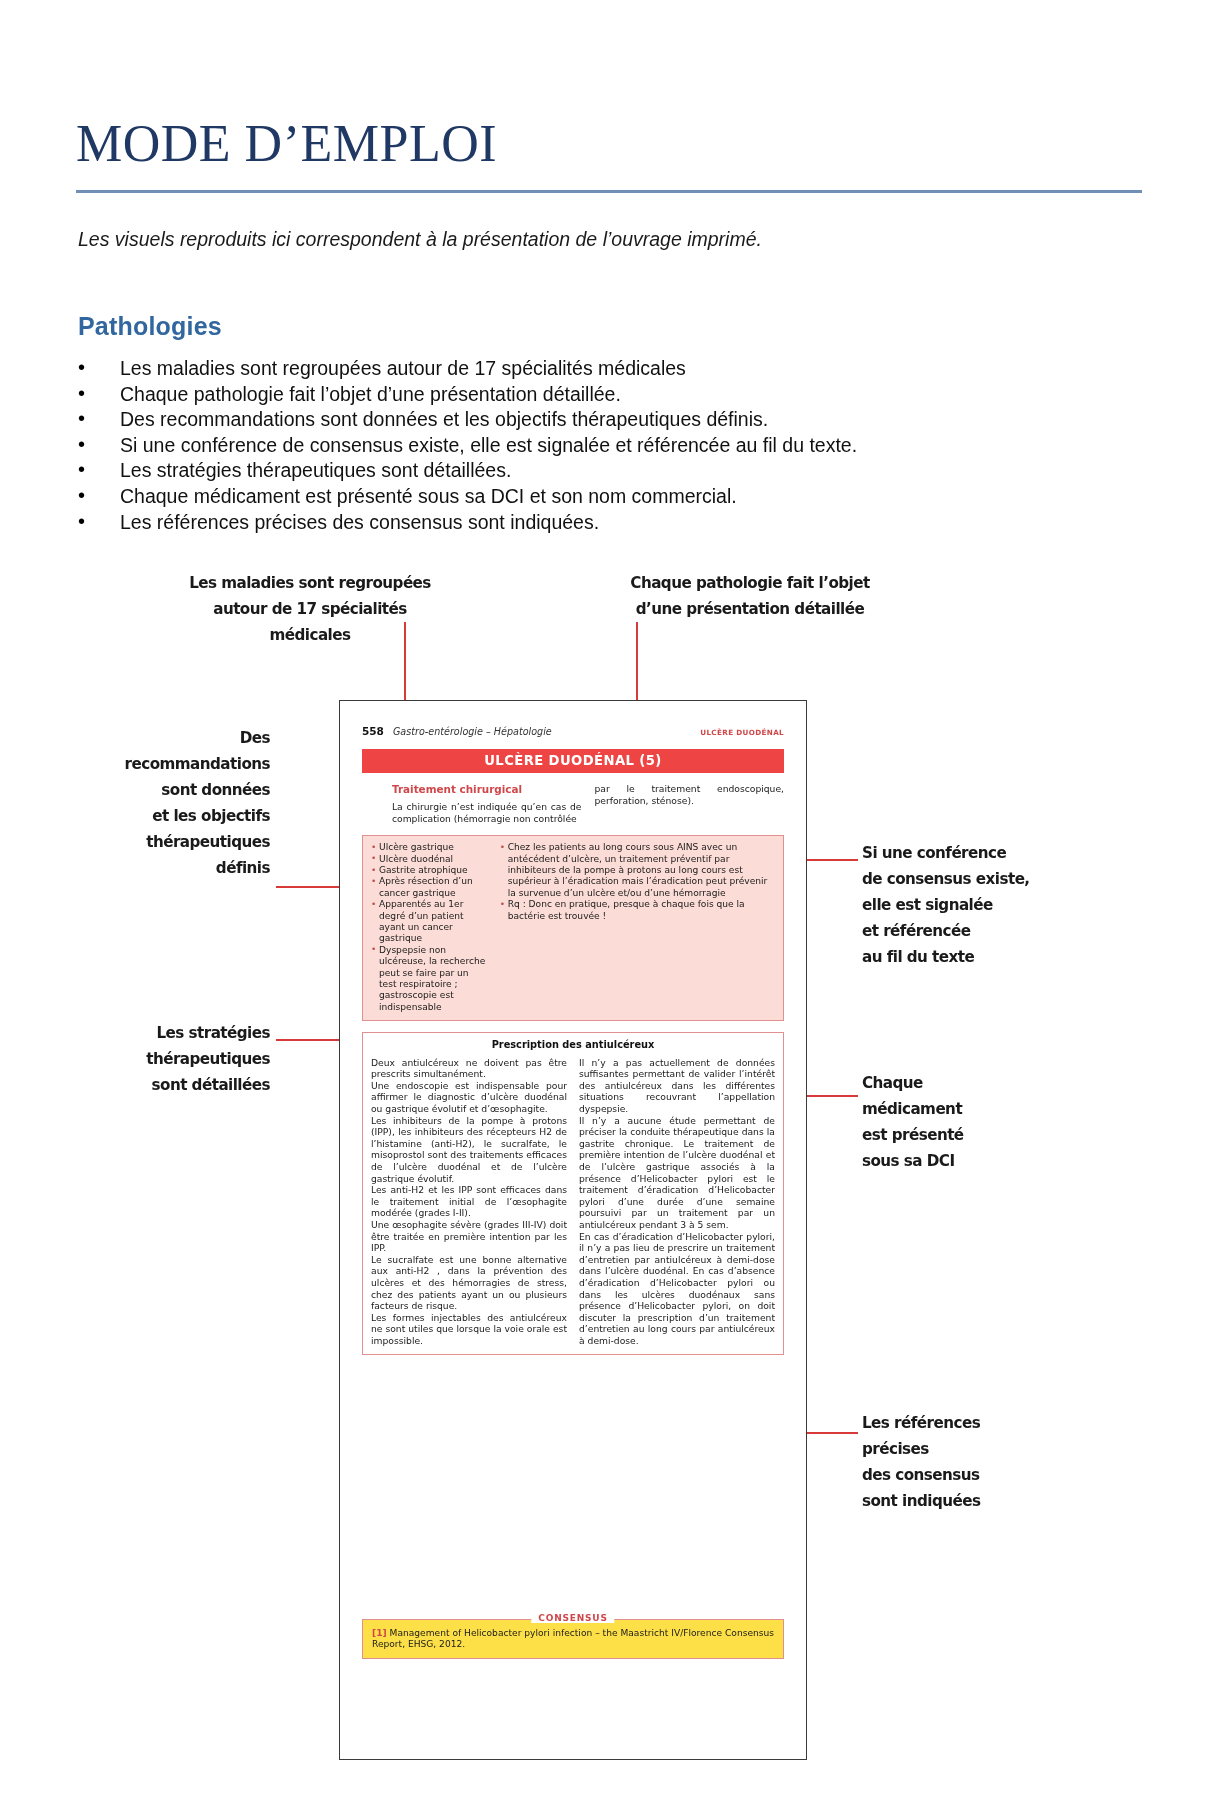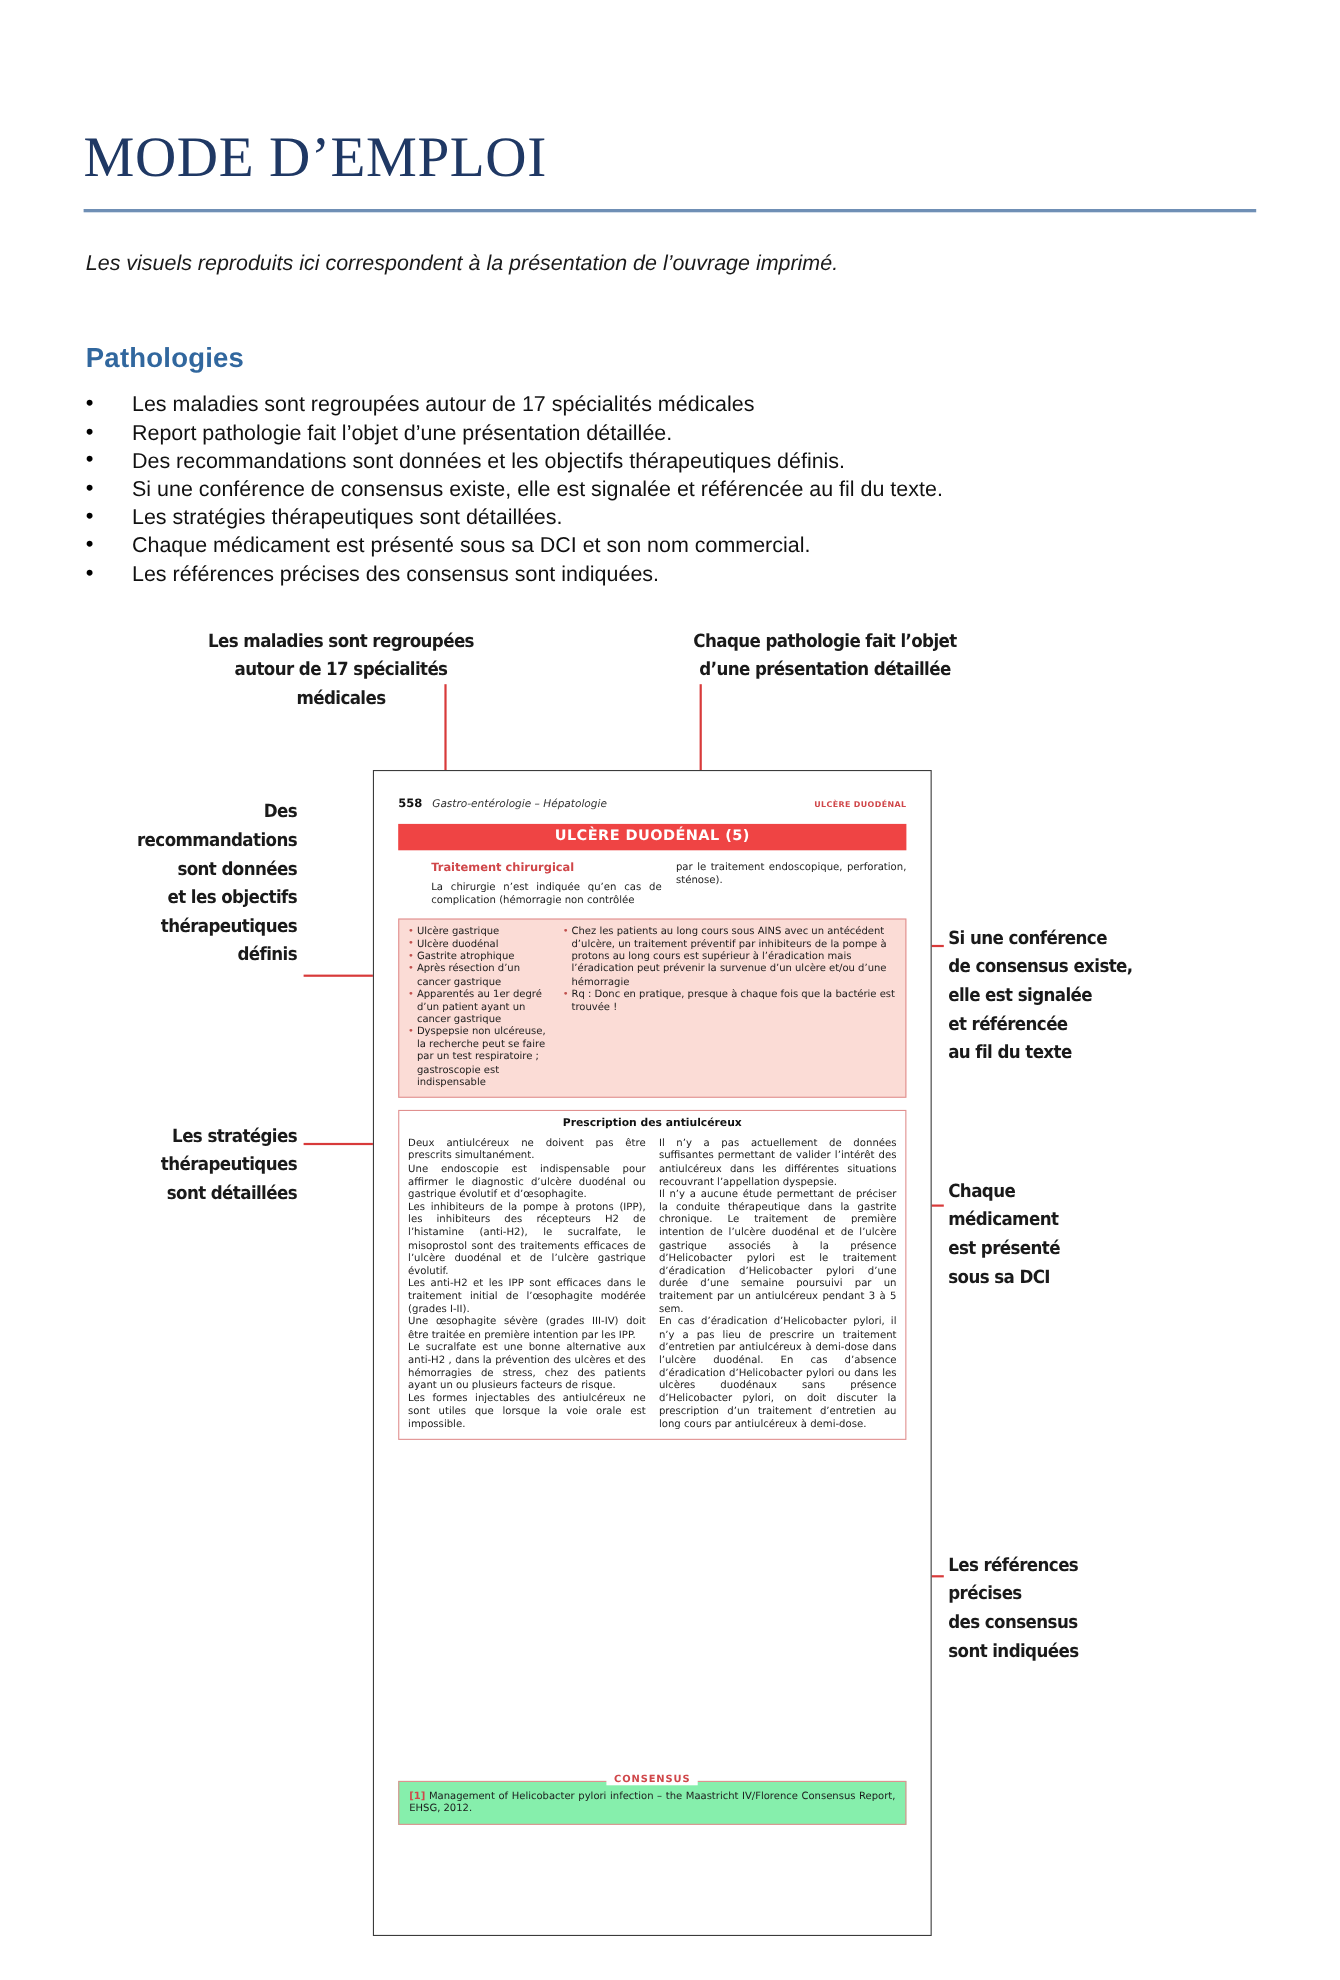--- a/index.html
+++ b/index.html
@@ -119,21 +119,21 @@
     height: 7px;
     border-radius: 50%;
     background: #d83a3a;
   }
 
   
   .book-page {
     position: absolute;
     left: 339px;
     top: 140px;
-    width: 508px;
+    width: 468px;
     height: 1060px;
     background: #ffffff;
     border: 1.6px solid #3b3b3b;
     box-sizing: border-box;
     padding: 18px 22px 14px 22px;
     font-family: "DejaVu Sans", sans-serif;
   }
   .bp-header {
     display: flex;
     align-items: baseline;
@@ -255,40 +255,40 @@
     background: #fff;
     padding: 0 7px;
     color: #d0474a;
     font-size: 9px;
     font-weight: bold;
     letter-spacing: 0.8px;
     z-index: 2;
   }
   .consensus-box {
     border: 1.3px solid #e0908f;
-    background: #86efac;
+    background: #fde047;
     padding: 8px 9px 7px 9px;
     font-size: 9.1px;
     line-height: 11.6px;
     color: #1b1b1b;
     text-align: justify;
   }
 </style>
 </head>
 <body>
 
 <div class="page-title">MODE D’EMPLOI</div>
 <div class="title-rule"></div>
 <div class="intro-line">Les visuels reproduits ici correspondent à la présentation de l’ouvrage imprimé.</div>
 
 <div class="section-heading">Pathologies</div>
 
 <ul class="bullet-list">
   <li>Les maladies sont regroupées autour de 17 spécialités médicales</li>
-  <li>Report pathologie fait l’objet d’une présentation détaillée.</li>
+  <li>Chaque pathologie fait l’objet d’une présentation détaillée.</li>
   <li>Des recommandations sont données et les objectifs thérapeutiques définis.</li>
   <li>Si une conférence de consensus existe, elle est signalée et référencée au fil du texte.</li>
   <li>Les stratégies thérapeutiques sont détaillées.</li>
   <li>Chaque médicament est présenté sous sa DCI et son nom commercial.</li>
   <li>Les références précises des consensus sont indiquées.</li>
 </ul>
 
 <div class="figure">
 
   <div class="callout c-center" style="left:160px; top:10px; width:300px; white-space:pre-line;">Les maladies sont regroupées

